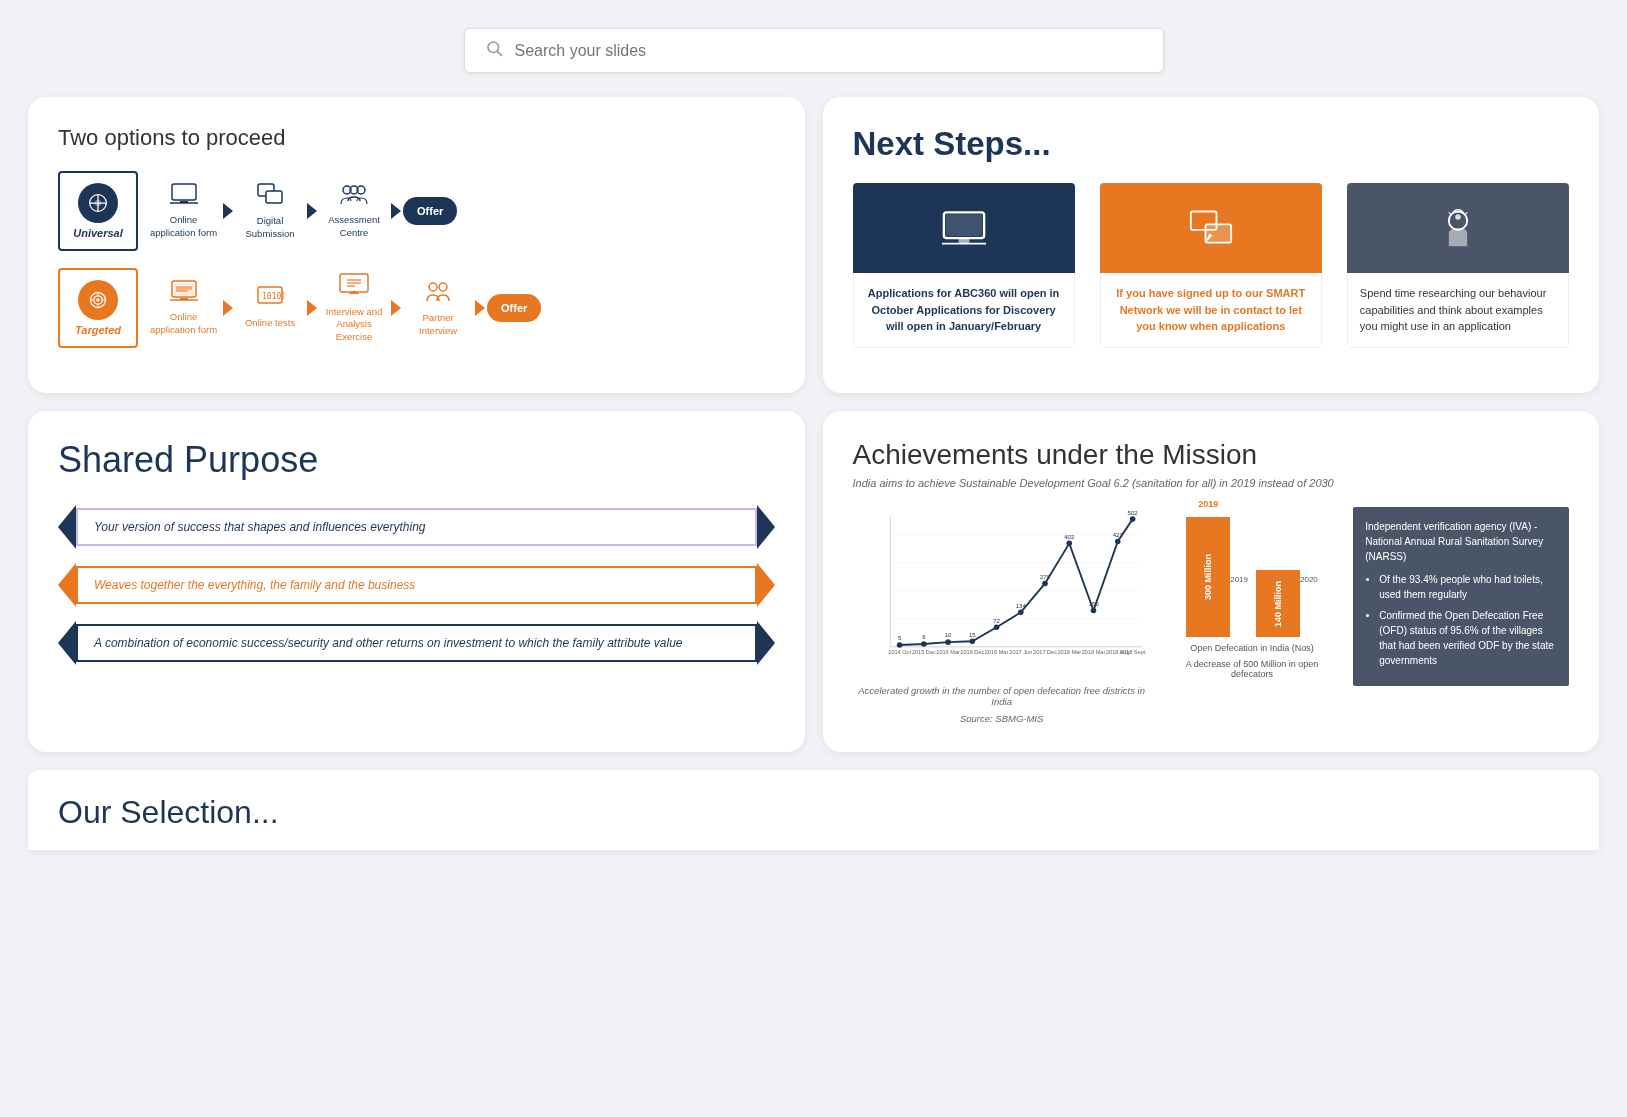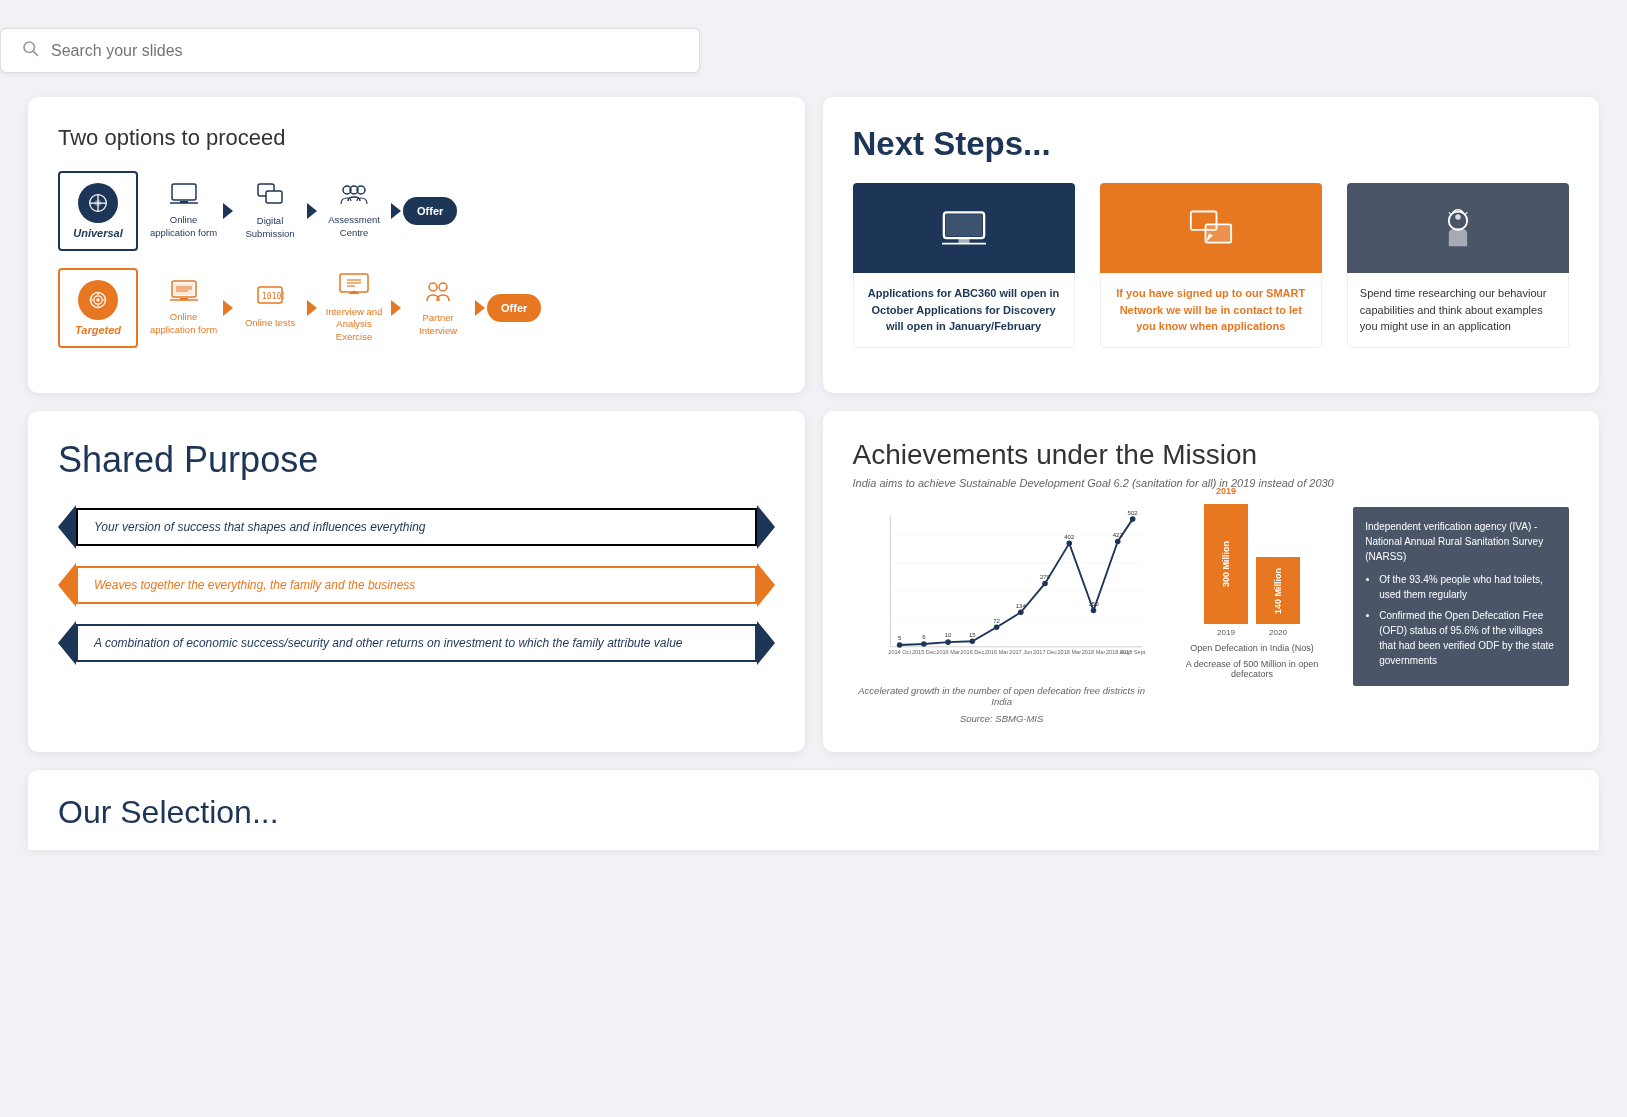--- a/index.html
+++ b/index.html
@@ -6,20 +6,21 @@
     body {
       background: #f0f2f5;
       font-family: 'Segoe UI', Arial, sans-serif;
       min-height: 1117px;
       width: 1627px;
     }
 
     
     .search-container {
       display: flex;
+      justify-content: center;
       padding: 28px 0 24px 0;
     }
     .search-bar {
       display: flex;
       align-items: center;
       background: #fff;
       border: 1px solid #ddd;
       border-radius: 6px;
       padding: 10px 20px;
       width: 700px;
@@ -42,21 +43,21 @@
     
     .main-grid {
       display: grid;
       grid-template-columns: 1fr 1fr;
       gap: 18px;
       padding: 0 28px 18px 28px;
     }
 
     .slide-card {
       background: #fff;
-      border-radius: 10px;
+      border-radius: 18px;
       box-shadow: 0 2px 8px rgba(0,0,0,0.07);
       padding: 28px 30px;
       overflow: hidden;
     }
 
     
     .slide1-title {
       font-size: 22px;
       color: #333;
       font-weight: 400;
@@ -223,21 +224,21 @@
       height: 0;
       border-top: 22px solid transparent;
       border-bottom: 22px solid transparent;
       border-right: 18px solid #1d3557;
       flex-shrink: 0;
     }
     .purpose-chevron-left.orange { border-right-color: #e87722; }
 
     .purpose-bar {
       flex: 1;
-      border: 2px solid #000000;
+      border: 2px solid #c4b5fd;
       padding: 10px 16px;
       font-size: 12px;
       color: #1d3557;
       font-style: italic;
     }
     .purpose-bar.orange { border-color: #e87722; color: #e87722; }
     .purpose-bar.dark { border-color: #1d3557; color: #1d3557; }
 
     .purpose-chevron-right {
       width: 0;
@@ -289,21 +290,21 @@
       align-items: center;
     }
     .bar-chart-bars {
       display: flex;
       align-items: flex-end;
       gap: 8px;
       height: 130px;
     }
     .bar-col {
       display: flex;
-      flex-direction: column;
+      flex-direction: row;
       align-items: center;
     }
     .bar-chart-caption {
       font-size: 9px;
       color: #555;
       text-align: center;
       margin-top: 6px;
     }
 
     

